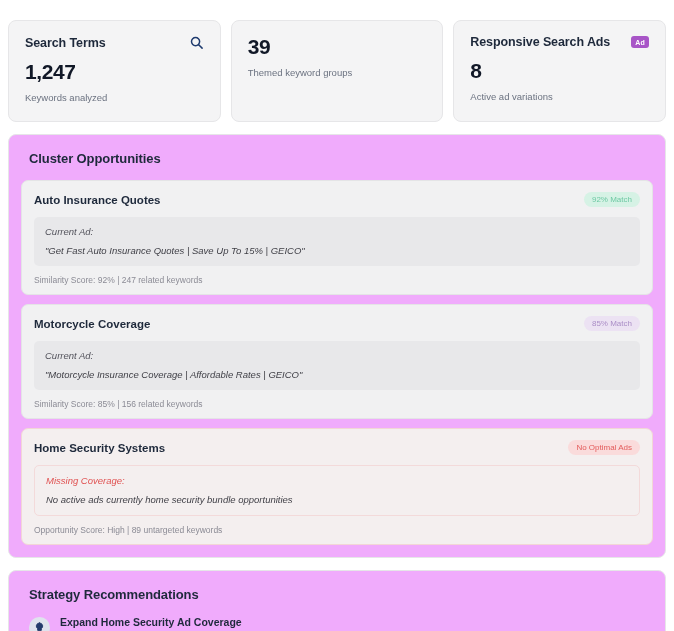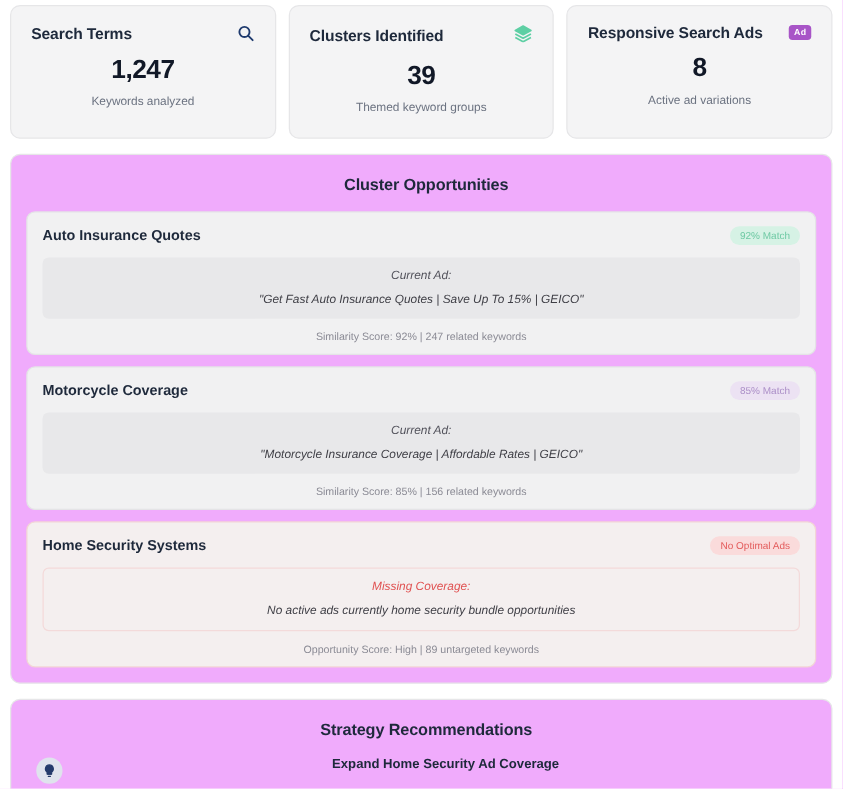--- a/index.html
+++ b/index.html
@@ -13,24 +13,23 @@
   body {
     background: #ffffff;
     font-family: "Liberation Sans", sans-serif;
     color: #1e293b;
     -webkit-font-smoothing: antialiased;
   }
 
   .page {
     width: 674px;
     height: 631px;
-    padding: 4px 8px 0 8px;
+    padding: 20px 8px 0 8px;
     background: #ffffff;
     overflow: hidden;
-    text-align: center;
   }
 
   
   .stats-row {
     display: flex;
     gap: 10px;
     margin-bottom: 12px;
   }
 
   .stat-card {
@@ -221,30 +220,20 @@
             <circle cx="10.5" cy="10.5" r="6.5"></circle>
             <line x1="15.5" y1="15.5" x2="21" y2="21"></line>
           </svg>
         </span>
       </div>
       <div class="stat-value">1,247</div>
       <div class="stat-sub">Keywords analyzed</div>
     </div>
 
     <div class="stat-card">
-      <div class="stat-top">
-        <div class="stat-title">Clusters Identified</div>
-        <span class="icon-layers">
-          <svg width="15" height="15" viewBox="0 0 24 24" fill="none" stroke="#5ecfa4" stroke-width="2.2" stroke-linejoin="round">
-            <polygon points="12,3 22,8.5 12,14 2,8.5" fill="#5ecfa4" stroke="#5ecfa4"></polygon>
-            <polyline points="2,13 12,18.5 22,13"></polyline>
-            <polyline points="2,17.5 12,23 22,17.5"></polyline>
-          </svg>
-        </span>
-      </div>
       <div class="stat-value">39</div>
       <div class="stat-sub">Themed keyword groups</div>
     </div>
 
     <div class="stat-card">
       <div class="stat-top">
         <div class="stat-title">Responsive Search Ads</div>
         <span class="badge-ad">Ad</span>
       </div>
       <div class="stat-value">8</div>

